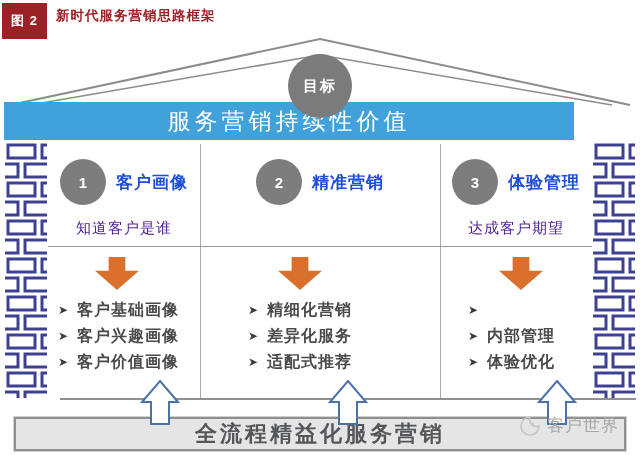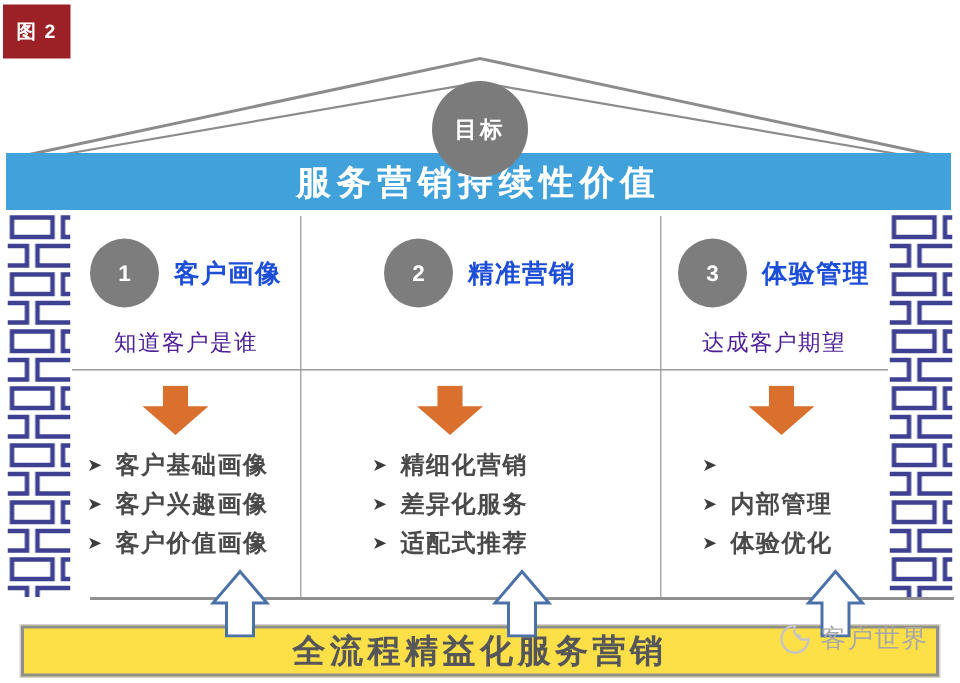--- a/index.html
+++ b/index.html
@@ -16,25 +16,25 @@
 
   
   .roof { position:absolute; left:6px; top:36px; }
   .roof polyline { fill:none; stroke:#8C8C8C; }
   .goal { position:absolute; left:288px; top:42px; width:64px; height:64px;
     border-radius:50%; background:#7B7B7B; color:#ffffff; z-index:2;
     display:flex; align-items:center; justify-content:center;
     font-size:15px; font-weight:bold; letter-spacing:2px;margin-top:12px; }
 
   
-  .banner-top { position:absolute; left:4px; top:102px; width:630px; height:38px;
+  .banner-top { position:absolute; left:4px; top:102px; width:570px; height:38px;
     background:#41A2DB; color:#ffffff; display:flex; align-items:center;
-    justify-content:center; font-size:23px; font-weight:bold; letter-spacing:4px; z-index:1; }
+    justify-content:center; font-size:23px; font-weight:normal; letter-spacing:4px; z-index:1; }
   .banner-bottom { position:absolute; left:14px; top:417px; width:612px; height:34px;
-    background:#fde047; border:2px solid #8F8F8F; box-shadow:0 0 0 1px #D2D2D2;
+    background:#e5e5e5; border:2px solid #8F8F8F; box-shadow:0 0 0 1px #D2D2D2;
     display:flex; align-items:center; justify-content:center; z-index:1;
     color:#55565A; font-size:22px; font-weight:600; letter-spacing:3px; }
 
   
   .wall { position:absolute; top:142px; }
   .brick { fill:none; stroke:#3E4191; stroke-width:3; }
 
   
   .vline { position:absolute; top:144px; width:1px; height:254px; background:#ABABAB; }
   .hline-mid { position:absolute; left:48px; top:246px; width:544px; height:1px; background:#9A9A9A; }
@@ -66,20 +66,21 @@
   
   .watermark { position:absolute; left:519px; top:414px; z-index:4; display:flex;
     align-items:center; gap:6px; color:#A8A8A8; font-size:17px; letter-spacing:1px; }
 </style>
 </head>
 <body>
 
 <div class="stage">
 
   <div class="fig-tag">图 2</div>
+  <div class="fig-title">新时代服务营销思路框架</div>
 
   <svg class="roof" width="628" height="70" viewBox="0 0 628 70">
     <polyline points="4,69 314,3 624,69" stroke-width="2"></polyline>
     <polyline points="24,69 314,19 606,69" stroke-width="1.5"></polyline>
   </svg>
 
   <div class="goal">
     <span>目标</span>
   </div>
 

